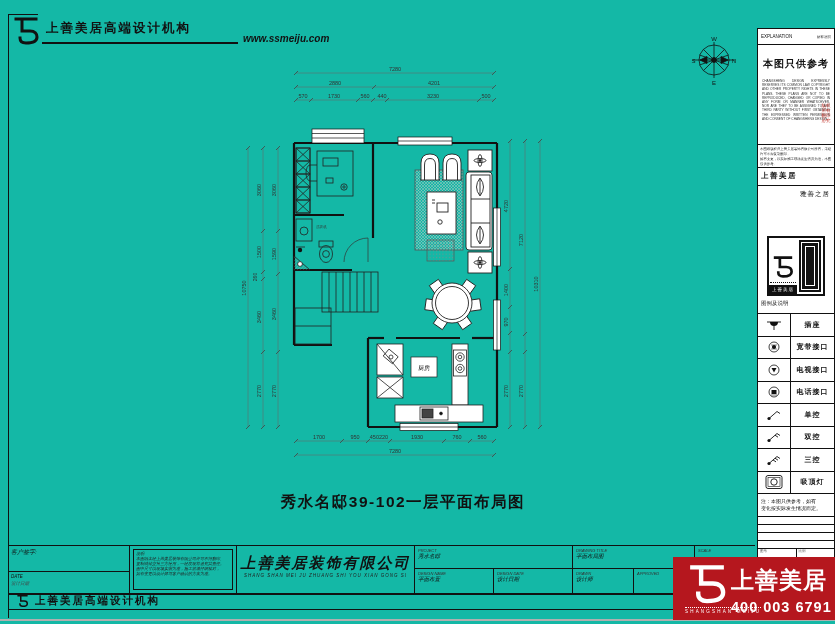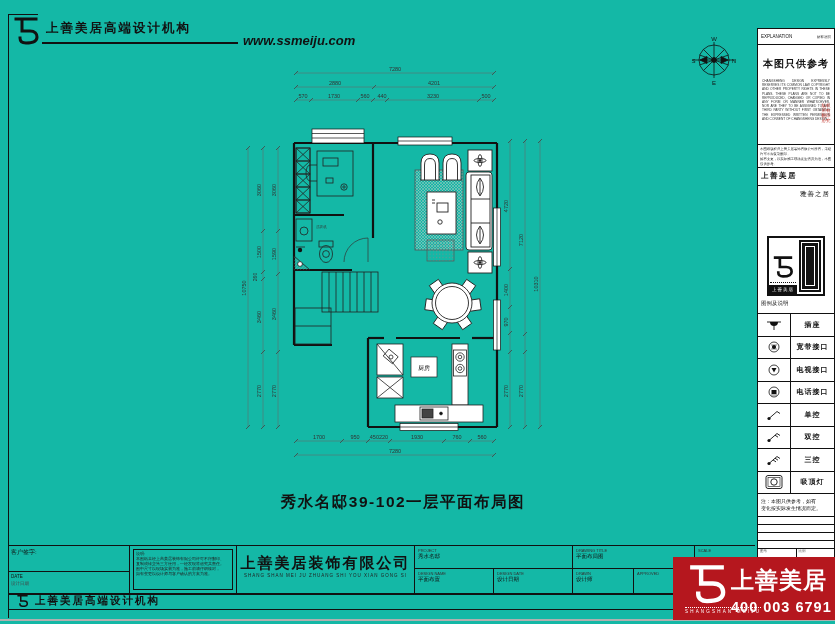--- a/index.html
+++ b/index.html
@@ -4,38 +4,38 @@
 <style>
   html,body{margin:0;padding:0;background:#e8e8e8;}
   .page{position:relative;width:835px;height:624px;background:#14b8a6;overflow:hidden;
         font-family:"Liberation Sans",sans-serif;color:#111;}
   .abs{position:absolute;}
   svg text{font-family:"Liberation Sans",sans-serif;}
   .hline{position:absolute;background:#111;}
   .cjk{font-family:"Liberation Sans",sans-serif;}
   
   .brand-title{font-size:12.5px;font-weight:bold;letter-spacing:2px;}
-  .website{font-size:13px;font-weight:bold;font-style:italic;}
+  .website{font-size:10px;font-weight:bold;font-style:italic;}
   
   .sidebar{position:absolute;left:757px;top:28px;width:76px;height:590px;border:1px solid #111;background:#fff;}
   .sb-row{position:relative;border-bottom:1px solid #111;}
   .tiny{font-size:4px;line-height:5px;color:#222;}
   .legend-row{display:flex;height:21.5px;border-bottom:1px solid #111;align-items:center;}
   .legend-icon{width:32px;height:100%;display:flex;align-items:center;justify-content:center;border-right:1px solid #111;}
   .legend-label{flex:1;text-align:center;font-size:7px;font-weight:bold;letter-spacing:1px;}
   .seal{display:flex;border:2px solid #111;width:54px;height:56px;background:#fff;}
   .seal-left{width:28px;display:flex;flex-direction:column;align-items:center;justify-content:flex-end;}
   .seal-strip{width:100%;background:#111;color:#fff;font-size:4.5px;text-align:center;line-height:9px;height:9px;letter-spacing:1px;}
   .seal-right{flex:1;background:#111;margin:2px;position:relative;}
   .seal-right .inner1{position:absolute;inset:2px;border:1px solid #fff;}
   .seal-right .inner2{position:absolute;inset:6px;border:1px solid #fff;}
   .red-stamp{color:#c03028;font-size:4.5px;line-height:5px;}
   
   .tb{position:absolute;left:8px;top:545px;width:747px;height:47px;border-top:1.5px solid #111;border-bottom:2px solid #111;}
-  .tb .cell{position:absolute;box-sizing:border-box;}
+  .tb .cell{position:absolute;box-sizing:border-box;font-style:italic;}
   .lab{font-size:4px;color:#222;line-height:5px;}
   .company{font-size:15px;font-weight:bold;letter-spacing:2px;}
   .pinyin{font-size:4.5px;letter-spacing:1px;color:#222;}
   .footer-row{position:absolute;left:8px;top:592px;width:747px;height:17px;border-bottom:1px solid #111;display:flex;align-items:center;}
   .footer-brand{font-size:10.5px;font-weight:bold;letter-spacing:2px;margin-left:6px;}
   
   .redbox{position:absolute;left:673px;top:557px;width:162px;height:63px;background:#b5171e;color:#fff;}
   .redbox .bigname{position:absolute;left:58px;top:8px;font-size:23px;font-weight:bold;letter-spacing:1px;}
   .redbox .sub{position:absolute;left:12px;top:50px;font-size:4.5px;letter-spacing:2.2px;border-top:1px dotted #fff;padding-top:1px;}
   .redbox .phone{position:absolute;left:58px;top:42px;font-size:14.5px;font-weight:bold;letter-spacing:1px;}

